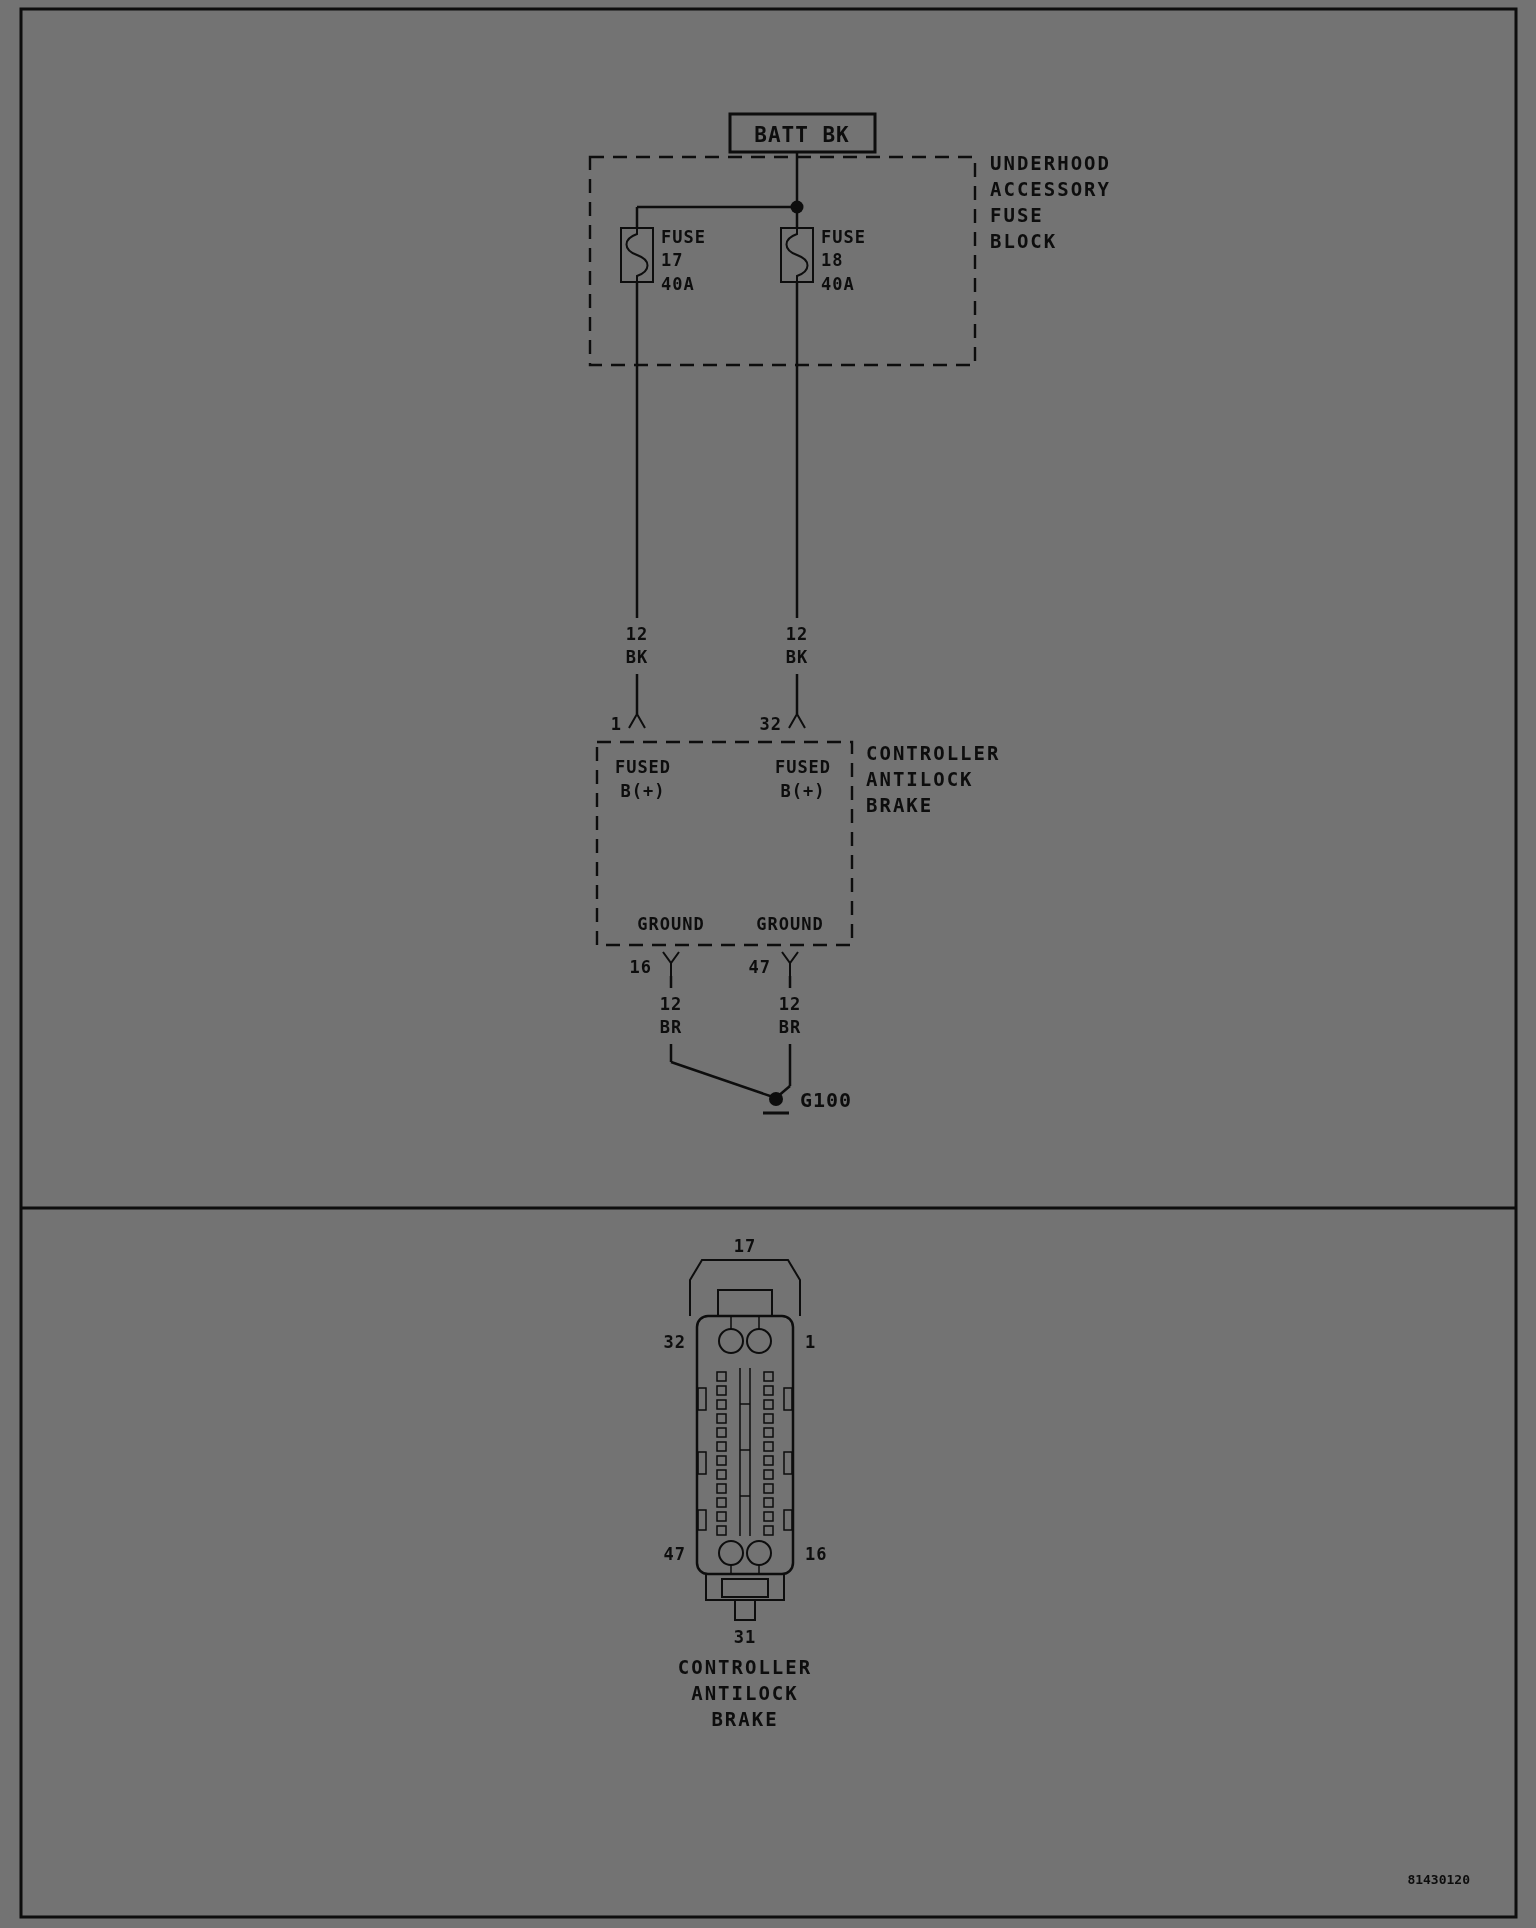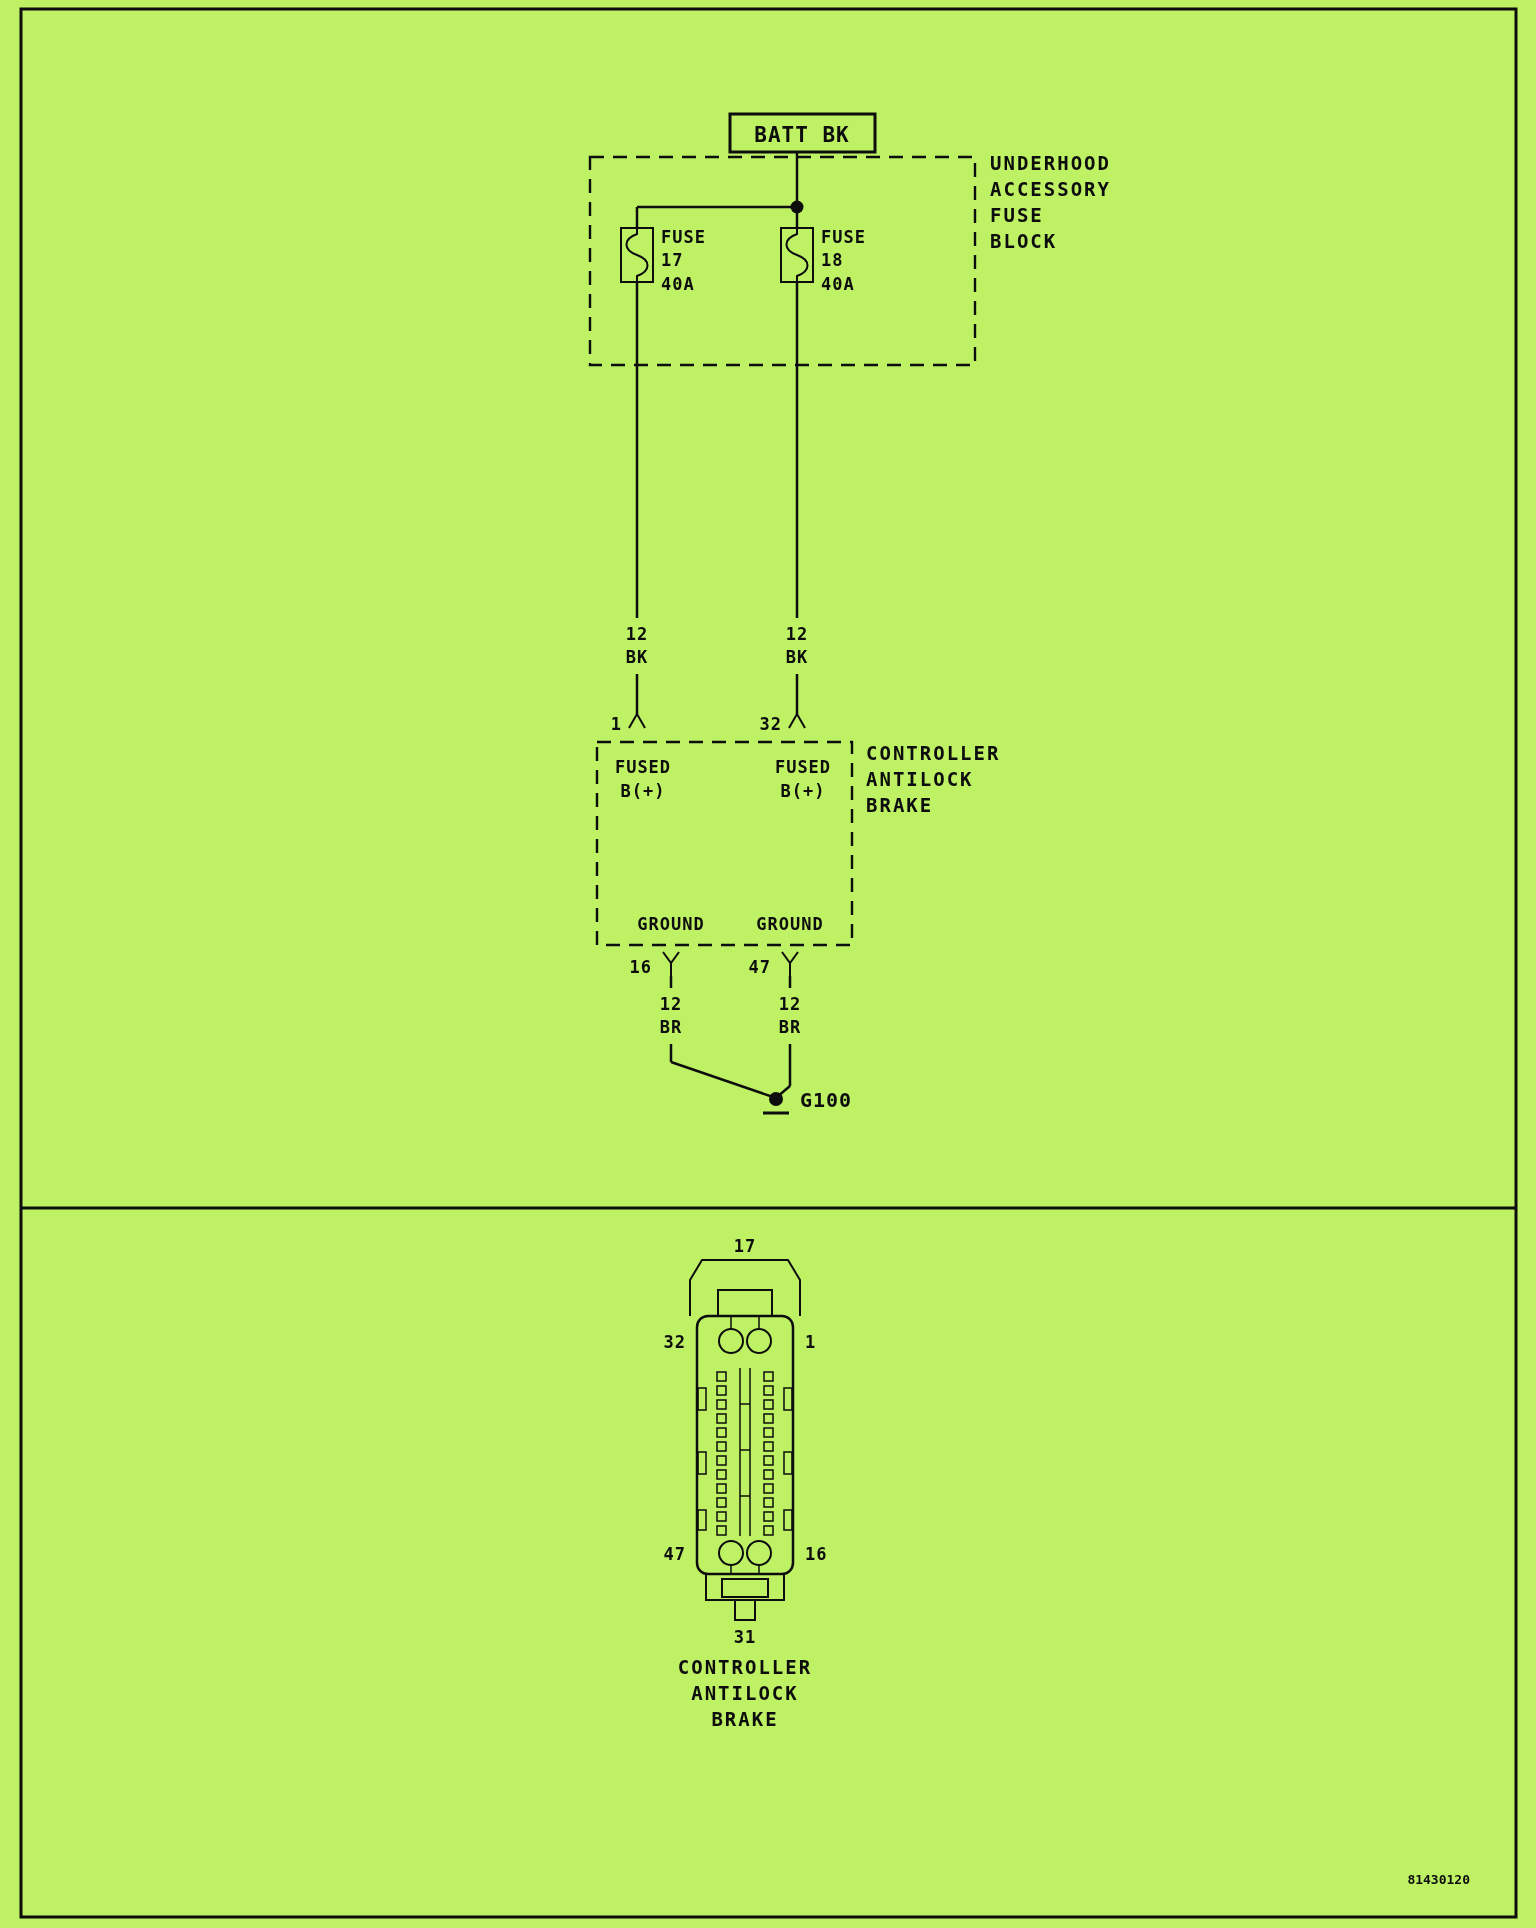--- a/index.html
+++ b/index.html
@@ -1,16 +1,16 @@
 <!DOCTYPE html>
 <html><head>
 <meta charset="utf-8">
 <style>
   html,body{margin:0;padding:0;background:#ffffff;}
-  .page{width:1536px;height:1928px;position:relative;background:#bef264;overflow:hidden;}
+  .page{width:1536px;height:1928px;position:relative;background:#737373;overflow:hidden;}
   svg{display:block;}
   svg text{fill:#0d0d0d;font-family:"DejaVu Sans Mono","Liberation Mono",monospace;font-weight:700;}
   .ln{stroke:#0d0d0d;stroke-width:2.5;fill:none;stroke-linecap:butt;}
   .ln2{stroke:#0d0d0d;stroke-width:2;fill:none;}
   .ln1{stroke:#0d0d0d;stroke-width:1.5;fill:none;}
   .dash{stroke:#0d0d0d;stroke-width:2.4;fill:none;stroke-dasharray:14 9;}
   .bx{stroke:#0d0d0d;stroke-width:3;fill:none;}
   .frame{stroke:#0d0d0d;stroke-width:3;fill:none;}
   .dot{fill:#0d0d0d;stroke:none;}
   .slot{fill:none;stroke:#0d0d0d;stroke-width:1.5;}

